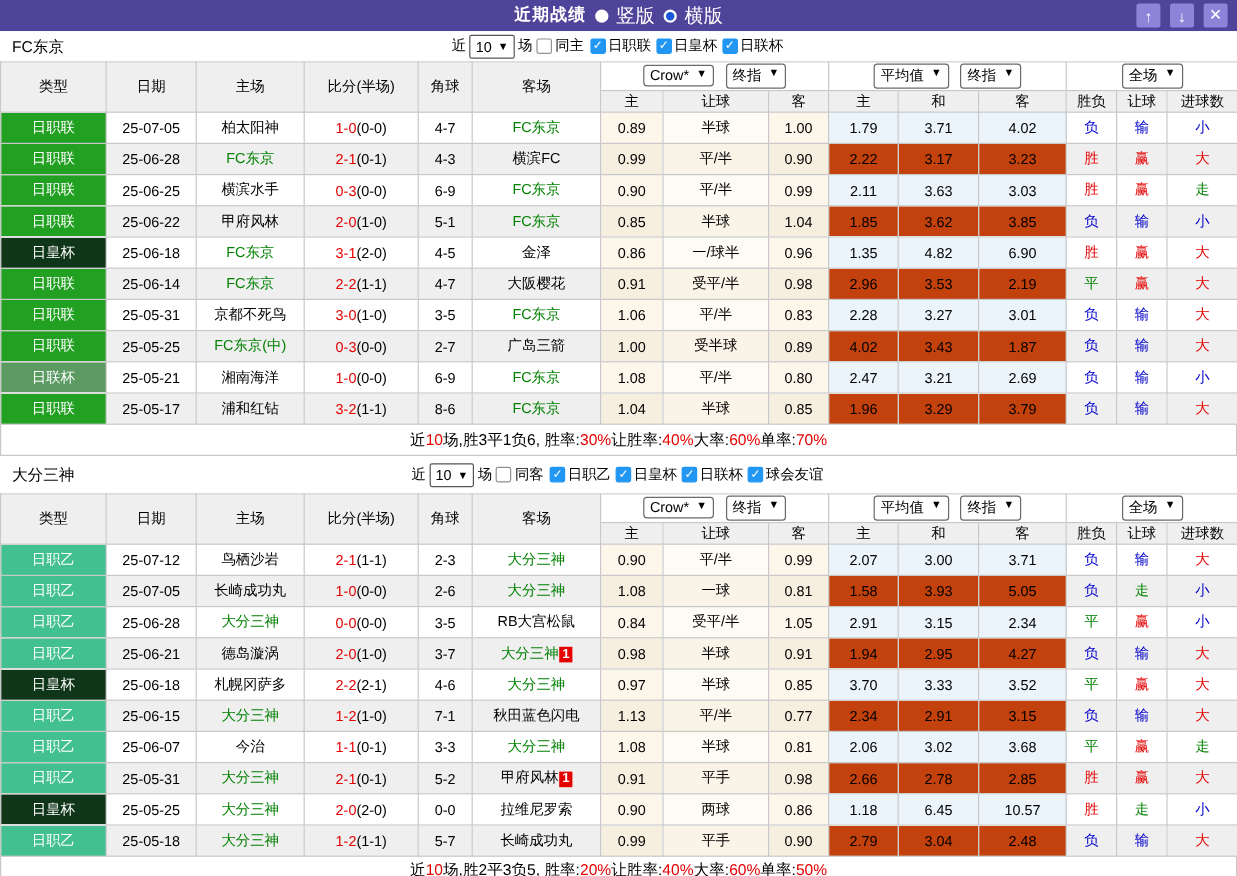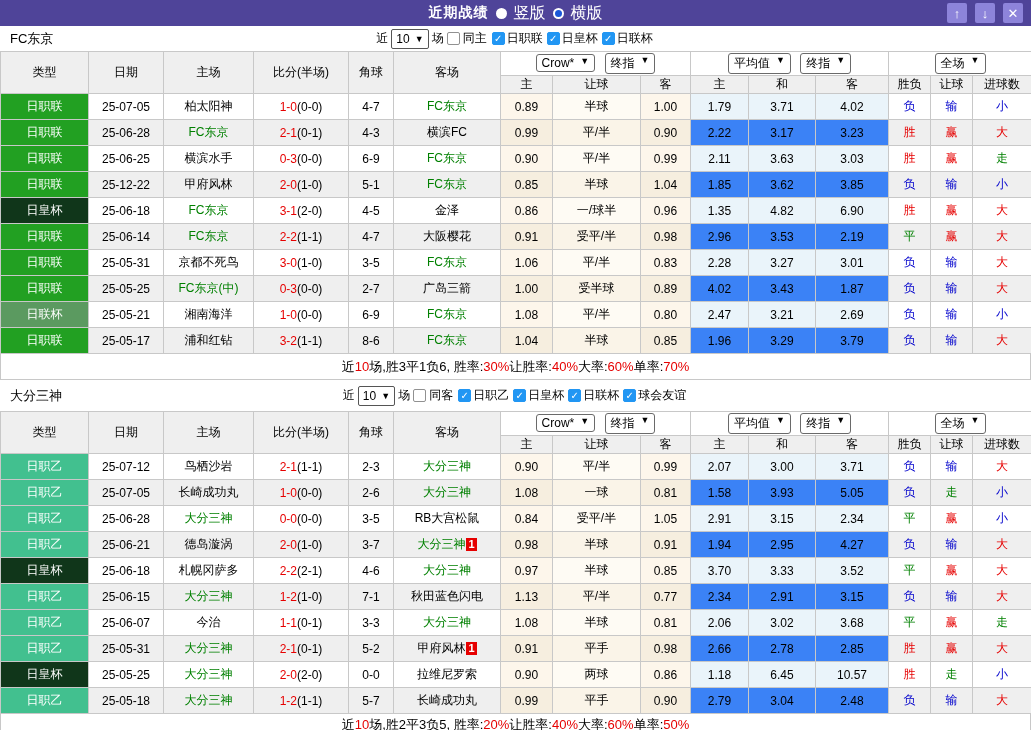--- a/index.html
+++ b/index.html
@@ -28,21 +28,21 @@
   thead th{background:#efefef;font-weight:normal;font-size:12px;}
   tr.h1 th{height:23px;}
   tr.h1 th.selgroup{background:#fff;}
   tr.h2 th{height:15px;}
   .sel-box{display:inline-flex;align-items:flex-start;gap:6px;border:1px solid #6a6a6a;background:#fff;padding:1px 5px;border-radius:3px;margin:0 3px;cursor:pointer;font-size:12px;}
   tbody td{height:25px;}
   tr.odd td{background:#fff;}
   tr.even td{background:#efefef;}
   tr.odd td.c-odds{background:#fdf6eb;}  tr.even td.c-odds{background:#f6eedf;}
   tr.odd td.mid{background:#fefbf4;}     tr.even td.mid{background:#faf4e8;}
-  tr.odd td.c-avg{background:#eaf4fa;}   tr.even td.c-avg{background:#3b82f6;}
+  tr.odd td.c-avg{background:#eaf4fa;}   tr.even td.c-avg{background:#c2410c;}
   td.c-type{color:#fff;}
   .score-ft{color:#e60000;}
   .score-ht{color:#000;}
   .self{color:#008000;}
   .red-badge{background:#e60000;color:#fff;font-size:11px;font-weight:bold;padding:0 2px;margin-left:1px;display:inline-block;line-height:13px;}
   .summary{height:25px;border:1px solid #c8c8c8;border-top:none;display:flex;align-items:center;justify-content:center;font-size:13px;}
   .summary.short{height:21px;}
 </style>
 </head>
 <body>
@@ -194,21 +194,21 @@
           <td class="c-odds">0.99</td>
           <td class="c-avg">2.11</td>
           <td class="c-avg">3.63</td>
           <td class="c-avg">3.03</td>
           <td class="c-res" style="color: rgb(230, 0, 0);">胜</td>
           <td class="c-res" style="color: rgb(230, 0, 0);">赢</td>
           <td class="c-res" style="color: rgb(0, 128, 0);">走</td>
         </tr>
         <tr class="even">
           <td class="c-type" style="background: rgb(34, 160, 34);">日职联</td>
-          <td class="c-date">25-12-22</td>
+          <td class="c-date">25-06-22</td>
           <td class="c-team"><span>甲府风林</span></td>
           <td class="c-score"><span class="score-ft">2-0</span><span class="score-ht">(1-0)</span></td>
           <td class="c-corner">5-1</td>
           <td class="c-team"><span class="self">FC东京</span></td>
           <td class="c-odds">0.85</td>
           <td class="c-odds mid">半球</td>
           <td class="c-odds">1.04</td>
           <td class="c-avg">1.85</td>
           <td class="c-avg">3.62</td>
           <td class="c-avg">3.85</td>

